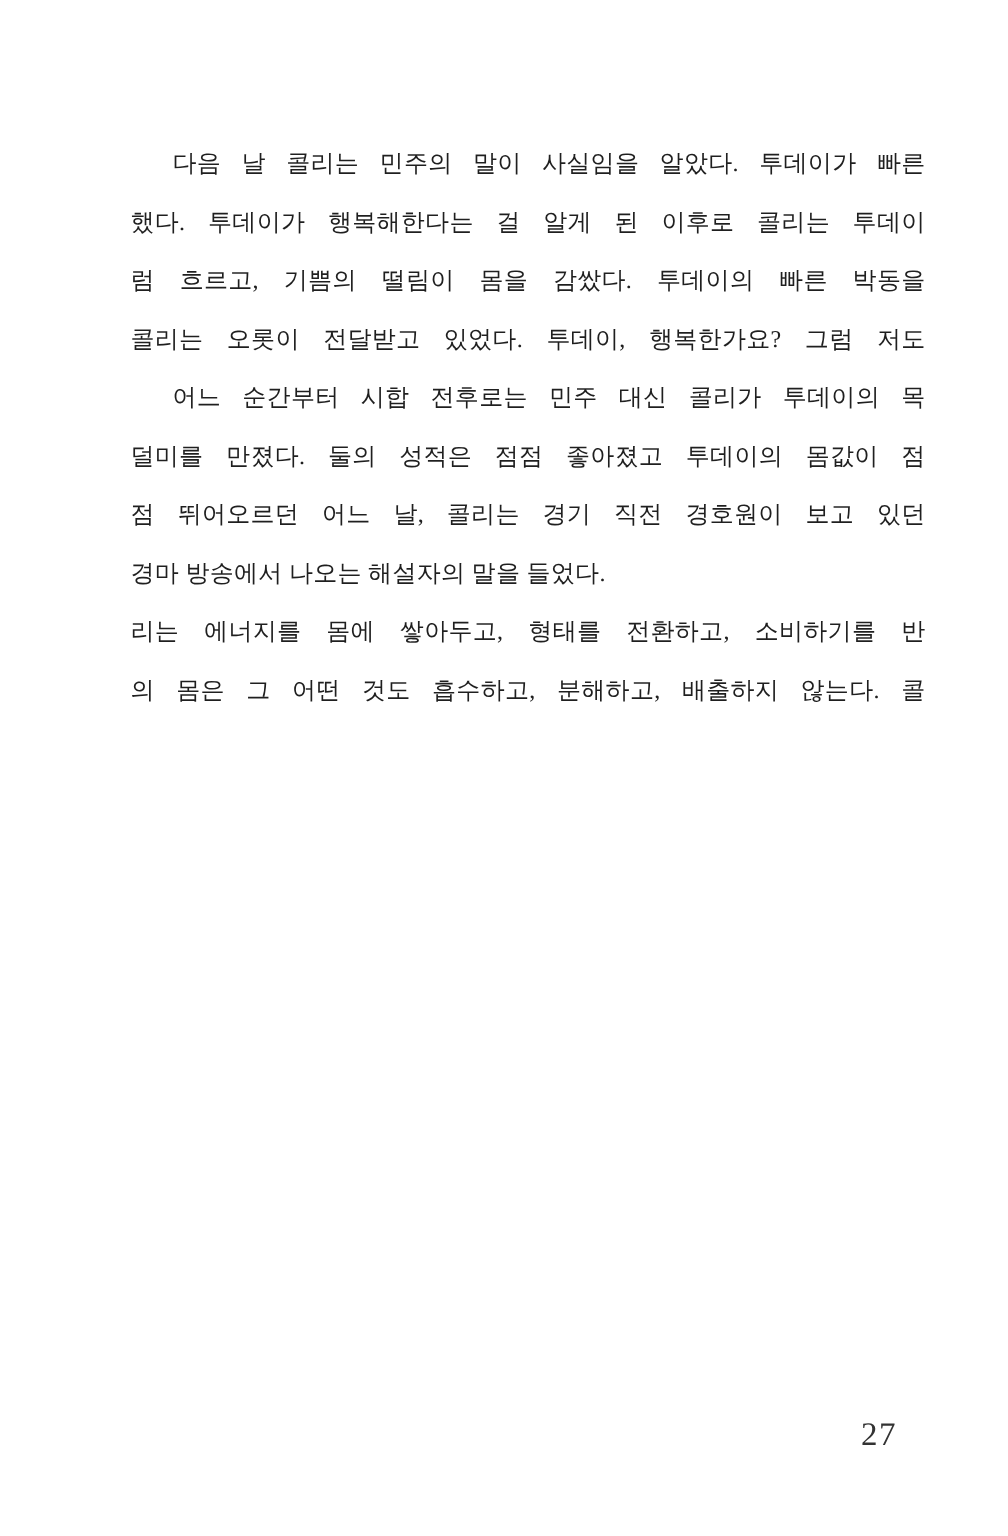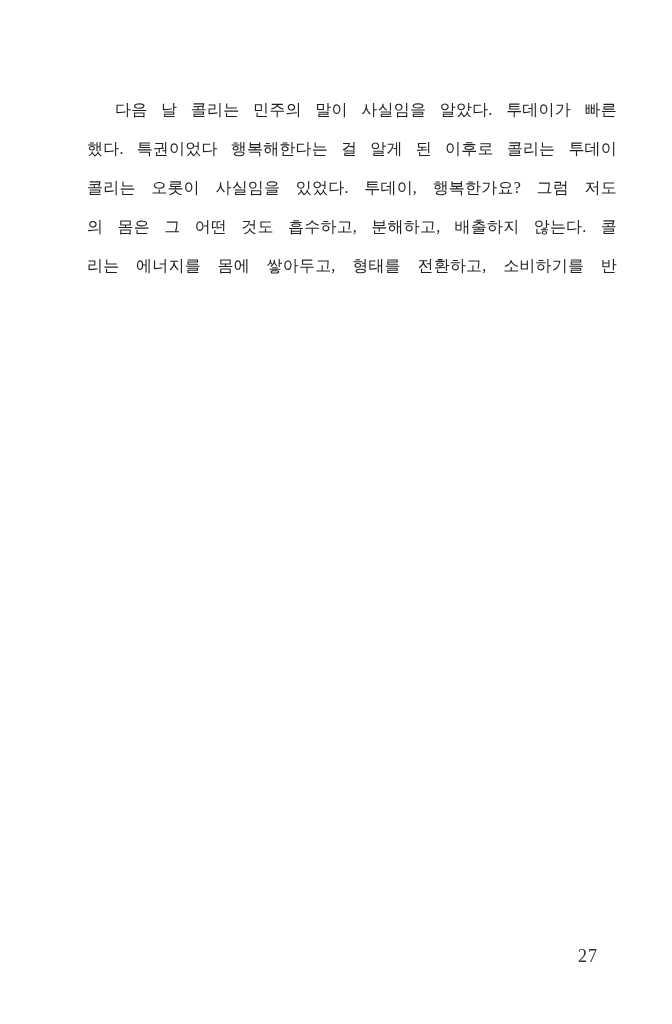--- a/index.html
+++ b/index.html
@@ -40,43 +40,50 @@
   .line.fill {
     text-align-last: justify;
   }
   .line.indent {
     text-indent: 28px;
   }
   .page-number {
     position: absolute;
     right: 74px;
     top: 945px;
-    font-size: 18px;
+    font-size: 22px;
     line-height: 22px;
     color: #333333;
     letter-spacing: 1px;
   }
 </style>
 </head>
 <body>
 
 <div class="page">
 
   <div class="text-block">
 
     <div class="para">
       <span class="line indent fill">다음 날 콜리는 민주의 말이 사실임을 알았다. 투데이가 빠른</span>
-      <span class="line fill">했다. 특권이었다 행복해한다는 걸 알게 된 이후로 콜리는 투데이</span>
-      <span class="line fill">콜리는 오롯이 사실임을 있었다. 투데이, 행복한가요? 그럼 저도</span>
+      <span class="line fill">했다. 투데이가 행복해한다는 걸 알게 된 이후로 콜리는 투데이</span>
+      <span class="line fill">럼 흐르고, 기쁨의 떨림이 몸을 감쌌다. 투데이의 빠른 박동을</span>
+      <span class="line fill">콜리는 오롯이 전달받고 있었다. 투데이, 행복한가요? 그럼 저도</span>
+    </div>
+
+    <div class="para">
+      <span class="line indent fill">어느 순간부터 시합 전후로는 민주 대신 콜리가 투데이의 목</span>
+      <span class="line fill">덜미를 만졌다. 둘의 성적은 점점 좋아졌고 투데이의 몸값이 점</span>
+      <span class="line fill">점 뛰어오르던 어느 날, 콜리는 경기 직전 경호원이 보고 있던</span>
+      <span class="line">경마 방송에서 나오는 해설자의 말을 들었다.</span>
     </div>
 
 
-
     <div class="para">
+      <span class="line fill">리는 에너지를 몸에 쌓아두고, 형태를 전환하고, 소비하기를 반</span>
       <span class="line fill">의 몸은 그 어떤 것도 흡수하고, 분해하고, 배출하지 않는다. 콜</span>
-      <span class="line fill">리는 에너지를 몸에 쌓아두고, 형태를 전환하고, 소비하기를 반</span>
     </div>
 
   </div>
 
   <div class="page-number">27</div>
 
 </div>
 
 </body></html>

